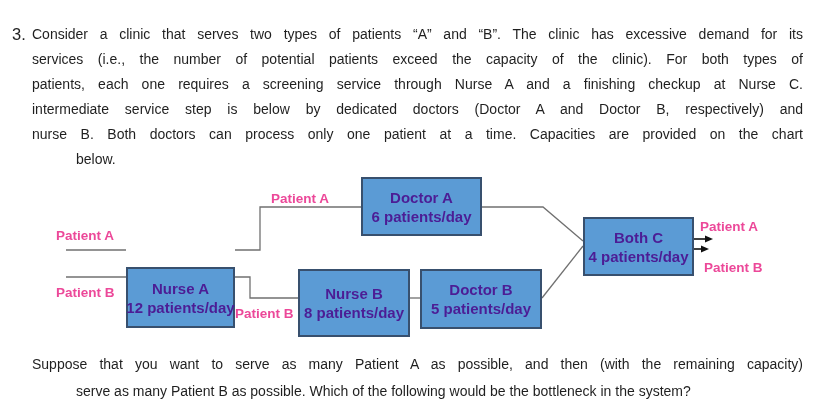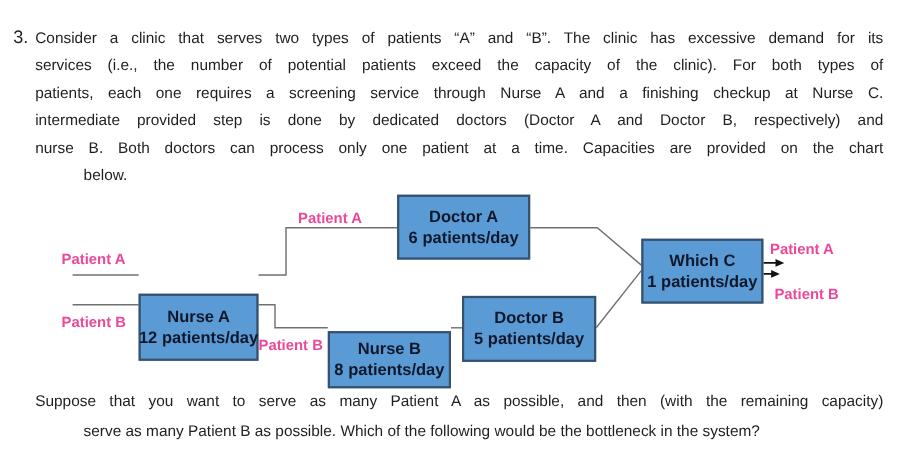--- a/index.html
+++ b/index.html
@@ -16,28 +16,28 @@
   .item-number{position:absolute;left:12px;top:22px;font-size:16.5px;line-height:25px;}
   
   .diagram{position:absolute;left:0;top:170px;width:818px;height:170px;}
   .diagram svg{position:absolute;left:0;top:0;}
   .node{
     position:absolute;display:flex;flex-direction:column;align-items:center;justify-content:center;
     background:var(--node-fill,#5B9BD5);border:2px solid var(--node-border,#38506e);
     box-sizing:border-box;text-align:center;
   }
   .node span{
-    font-weight:bold;font-size:15px;line-height:19px;color:#0f172a;white-space:nowrap;
+    font-weight:bold;font-size:15px;line-height:19px;color:#4c1d95;white-space:nowrap;
   }
   .flow-label{
     position:absolute;font-weight:bold;font-size:13.5px;color:#ec4899;white-space:nowrap;
   }
   .n-doctor-a{left:361px;top:7px;width:121px;height:59px;}
   .n-nurse-a{left:126px;top:62px;width:109px;height:61px;margin-top:35px;}
-  .n-nurse-b{left:298px;top:99px;width:112px;height:52px;margin-top:32px;}
+  .n-nurse-b{left:298px;top:99px;width:112px;height:68px;}
   .n-doctor-b{left:420px;top:99px;width:122px;height:60px;}
   .n-nurse-c{left:583px;top:47px;width:111px;height:59px;}
   .l-in-a{left:56px;top:58px;}
   .l-in-b{left:56px;top:115px;}
   .l-mid-a{left:271px;top:21px;}
   .l-mid-b{left:235px;top:136px;}
   .l-out-a{left:700px;top:49px;}
   .l-out-b{left:704px;top:90px;}
   .connector{stroke:var(--line-color,#707070);stroke-width:1.3;fill:none;}
   .arrow-line{stroke:#111111;stroke-width:1.6;fill:none;}
@@ -45,21 +45,21 @@
 </style>
 </head>
 <body>
 
 <div class="item-number">3.</div>
 
 <div class="para p-top">
   <div class="jline">Consider a clinic that serves two types of patients “A” and “B”. The clinic has excessive demand for its</div>
   <div class="jline">services (i.e., the number of potential patients exceed the capacity of the clinic). For both types of</div>
   <div class="jline">patients, each one requires a screening service through Nurse A and a finishing checkup at Nurse C.</div>
-  <div class="jline">intermediate provided step is done by dedicated doctors (Doctor A and Doctor B, respectively) and</div>
+  <div class="jline">intermediate service step is below by dedicated doctors (Doctor A and Doctor B, respectively) and</div>
   <div class="jline">nurse B. Both doctors can process only one patient at a time. Capacities are provided on the chart</div>
   <div class="lline">below.</div>
 </div>
 
 <div class="diagram">
 
   <svg width="818" height="170" viewBox="0 0 818 170">
 
     <line class="connector" x1="66" y1="80" x2="126" y2="80"></line>
     <line class="connector" x1="66" y1="107" x2="126" y2="107"></line>
@@ -90,22 +90,22 @@
   </div>
   <div class="node n-nurse-b">
     <span>Nurse B</span>
     <span>8 patients/day</span>
   </div>
   <div class="node n-doctor-b">
     <span>Doctor B</span>
     <span>5 patients/day</span>
   </div>
   <div class="node n-nurse-c">
-    <span>Which C</span>
-    <span>1 patients/day</span>
+    <span>Both C</span>
+    <span>4 patients/day</span>
   </div>
 
   <div class="flow-label l-in-a">Patient A</div>
   <div class="flow-label l-in-b">Patient B</div>
   <div class="flow-label l-mid-a">Patient A</div>
   <div class="flow-label l-mid-b">Patient B</div>
   <div class="flow-label l-out-a">Patient A</div>
   <div class="flow-label l-out-b">Patient B</div>
 </div>
 

